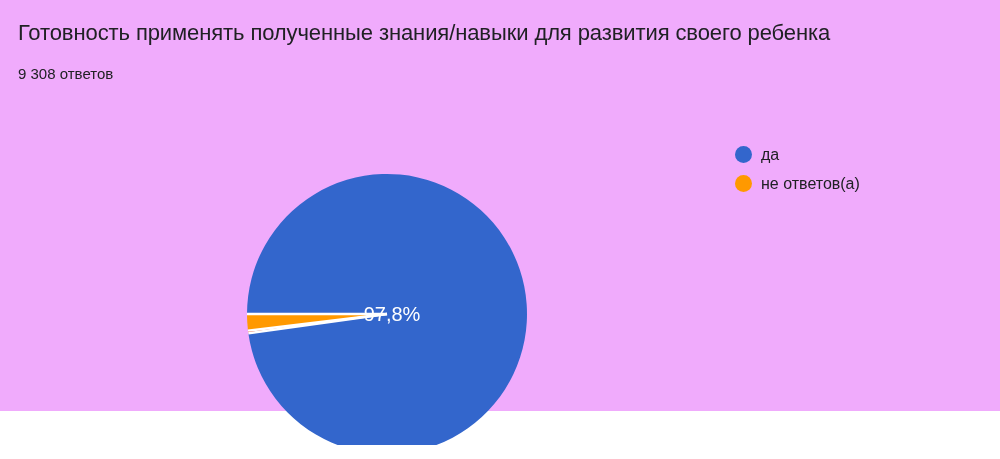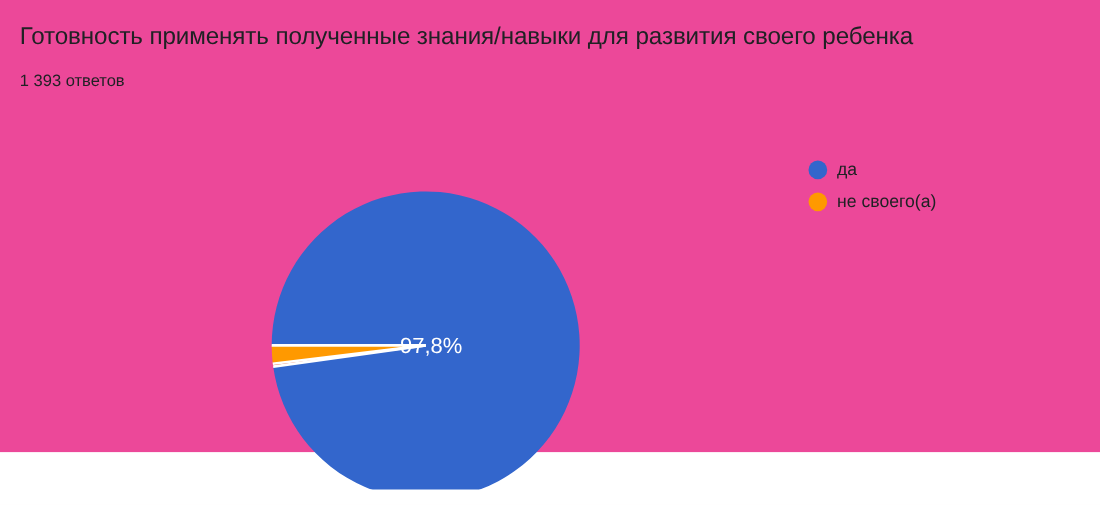--- a/index.html
+++ b/index.html
@@ -12,21 +12,21 @@
     width: 1000px;
     height: 459px;
     overflow: hidden;
     font-family: "Liberation Sans", sans-serif;
     -webkit-font-smoothing: antialiased;
   }
   .page {
     position: relative;
     width: 1000px;
     height: 411px;
-    background: #ec4899;
+    background: #f0abfc;
   }
   .chart-title {
     position: absolute;
     left: 18px;
     top: 19px;
     width: 960px;
     font-size: 22px;
     line-height: 28px;
     font-weight: 400;
     color: #202124;
@@ -91,21 +91,21 @@
     white-space: nowrap;
   }
 </style>
 </head>
 <body>
 
 <div class="page">
 
   <div class="chart-title">Готовность применять полученные знания/навыки для развития своего ребенка</div>
 
-  <div class="chart-subtitle">1 393 ответов</div>
+  <div class="chart-subtitle">9 308 ответов</div>
 
   <div class="plot-area">
 
     <div class="pie-wrap">
       <svg class="pie-svg" viewBox="0 0 320 320">
 
         <g>
           <path d="M 160 189 L 20.000 189.000 A 140 140 0 1 1 21.335 208.291 Z" fill="#3366CC"></path>
           <path d="M 160 189 L 21.335 208.291 A 140 140 0 0 1 20.996 205.674 Z" fill="#DC3912"></path>
           <path d="M 160 189 L 20.996 205.674 A 140 140 0 0 1 20.000 189.000 Z" fill="#FF9900"></path>
@@ -122,19 +122,19 @@
     <div class="legend">
 
       <div class="legend-item">
         <span class="legend-swatch" style="background:#3366CC"></span>
         <span class="legend-label">да</span>
       </div>
 
 
       <div class="legend-item">
         <span class="legend-swatch" style="background:#FF9900"></span>
-        <span class="legend-label">не своего(а)</span>
+        <span class="legend-label">не ответов(а)</span>
       </div>
 
     </div>
 
   </div>
 </div>
 
 </body></html>

